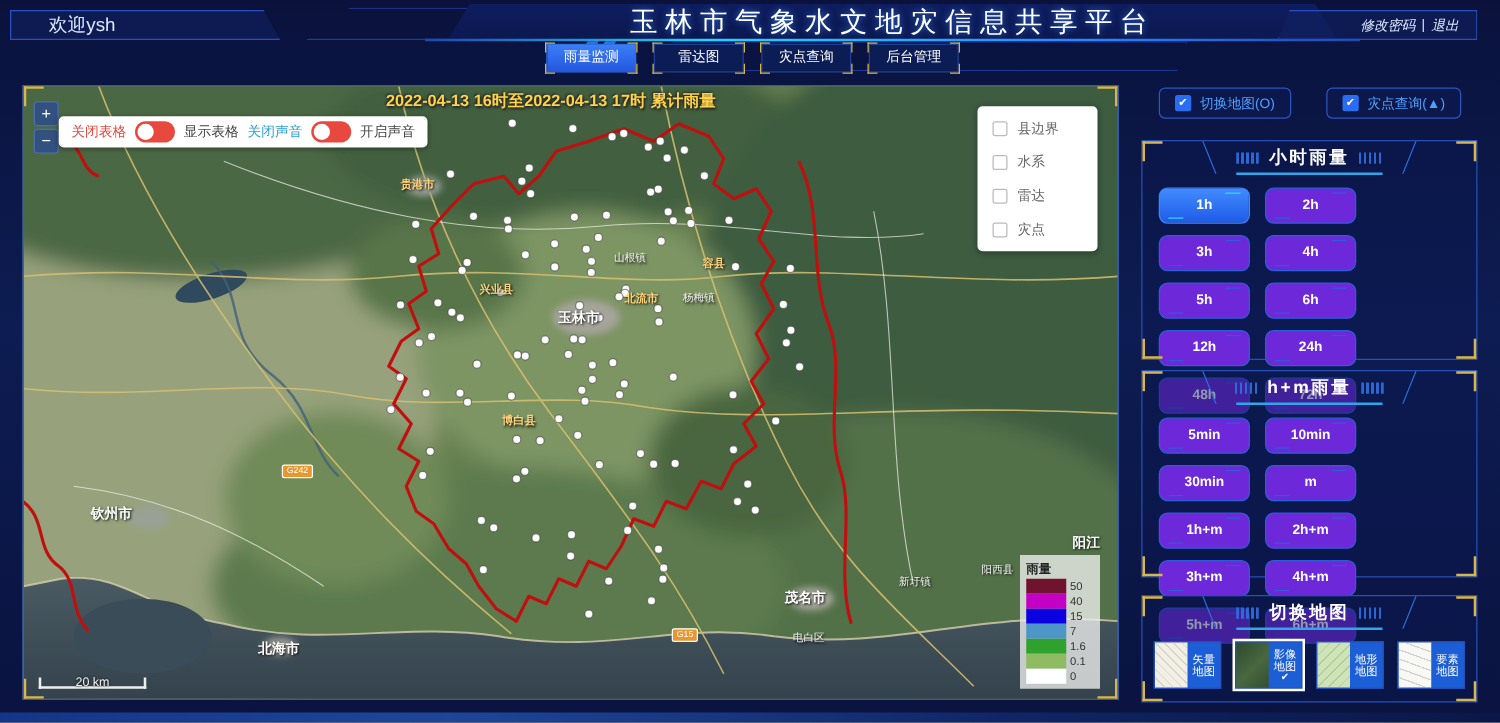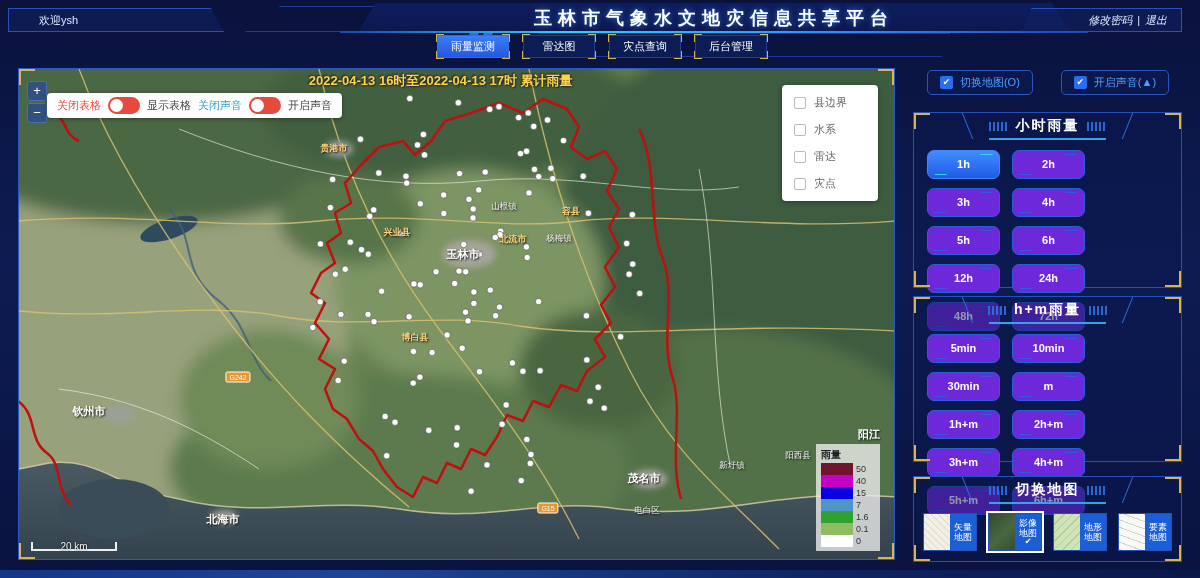--- a/index.html
+++ b/index.html
@@ -6,34 +6,34 @@
   html,body { width:1200px; height:578px; overflow:hidden; }
   body {
     font-family:"Liberation Sans","DejaVu Sans",sans-serif;
     background:linear-gradient(180deg,#0a123c 0%,#0d1c52 45%,#0a1340 100%);
     position:relative; color:#fff;
   }
   
   .hdr-left-box{position:absolute;left:8px;top:8px;width:216px;height:24px;
     border:1px solid #2a4fc0;background:rgba(18,34,100,.55);
     clip-path:polygon(0 0,94% 0,100% 100%,0 100%);
-    display:flex;align-items:center;padding-left:30px;font-size:11px;color:#dce8ff;}
+    display:flex;align-items:center;padding-left:30px;font-size:15px;color:#dce8ff;}
   .hdr-deco-wing{position:absolute;left:230px;top:6px;width:500px;height:26px;
     border:1px solid #2743b5;clip-path:polygon(3% 100%,10% 0,100% 0,97% 100%);opacity:.8;}
   .hdr-stripes{position:absolute;left:466px;top:33px;width:60px;height:13px;display:flex;gap:5px;}
   .hdr-stripes i{width:9px;height:13px;background:#2f6fe0;transform:skewX(-32deg);}
   .hdr-trap{position:absolute;left:530px;top:33px;width:420px;height:24px;
     border:1px solid #2743b5;clip-path:polygon(2% 0,100% 0,98% 100%,0 100%);opacity:.75;}
   .hdr-title-band{position:absolute;left:358px;top:3px;width:712px;height:29px;
     background:linear-gradient(180deg,#0e1d5e,#0c1850);
     clip-path:polygon(18px 0,calc(100% - 18px) 0,100% 100%,0 100%);
     display:flex;align-items:center;justify-content:center;}
   .hdr-title-line{position:absolute;left:340px;top:31px;width:748px;height:2px;
     background:linear-gradient(90deg,#1b49b0,#29d2ff 30%,#2e86ff 70%,#1b49b0);}
-  .hdr-title{font-size:18px;font-weight:bold;letter-spacing:6px;color:#fff;
+  .hdr-title{font-size:22px;font-weight:normal;letter-spacing:6px;color:#fff;
     text-shadow:0 0 6px rgba(60,140,255,.8);}
   .hdr-right-box{position:absolute;right:18px;top:8px;width:160px;height:24px;
     border:1px solid #2a4fc0;background:rgba(18,34,100,.55);
     clip-path:polygon(0 100%,6% 0,100% 0,100% 100%);
     display:flex;align-items:center;justify-content:flex-end;padding-right:14px;
     font-size:11px;color:#dce8ff;gap:5px;}
   .hdr-link{cursor:pointer;font-style:italic;}
   
   .tabs{position:absolute;left:437px;top:35px;display:flex;gap:14px;z-index:5;}
   .tab{position:relative;min-width:72px;height:23px;line-height:21px;text-align:center;
@@ -454,21 +454,21 @@
 
 <div class="rightcol">
 
   <div class="chk-row">
     <span class="chk-pill">
       <span class="chk-on">✔</span>
       <span>切换地图(O)</span>
     </span>
     <span class="chk-pill">
       <span class="chk-on">✔</span>
-      <span>开启声音(▲)</span>
+      <span>灾点查询(▲)</span>
     </span>
   </div>
 
   <div class="panel panel1">
     <div class="ph">
       <span class="deco"></span>
       <span class="ph-title">小时雨量</span>
       <span class="deco"></span>
       <span class="ph-under"></span>
     </div>

